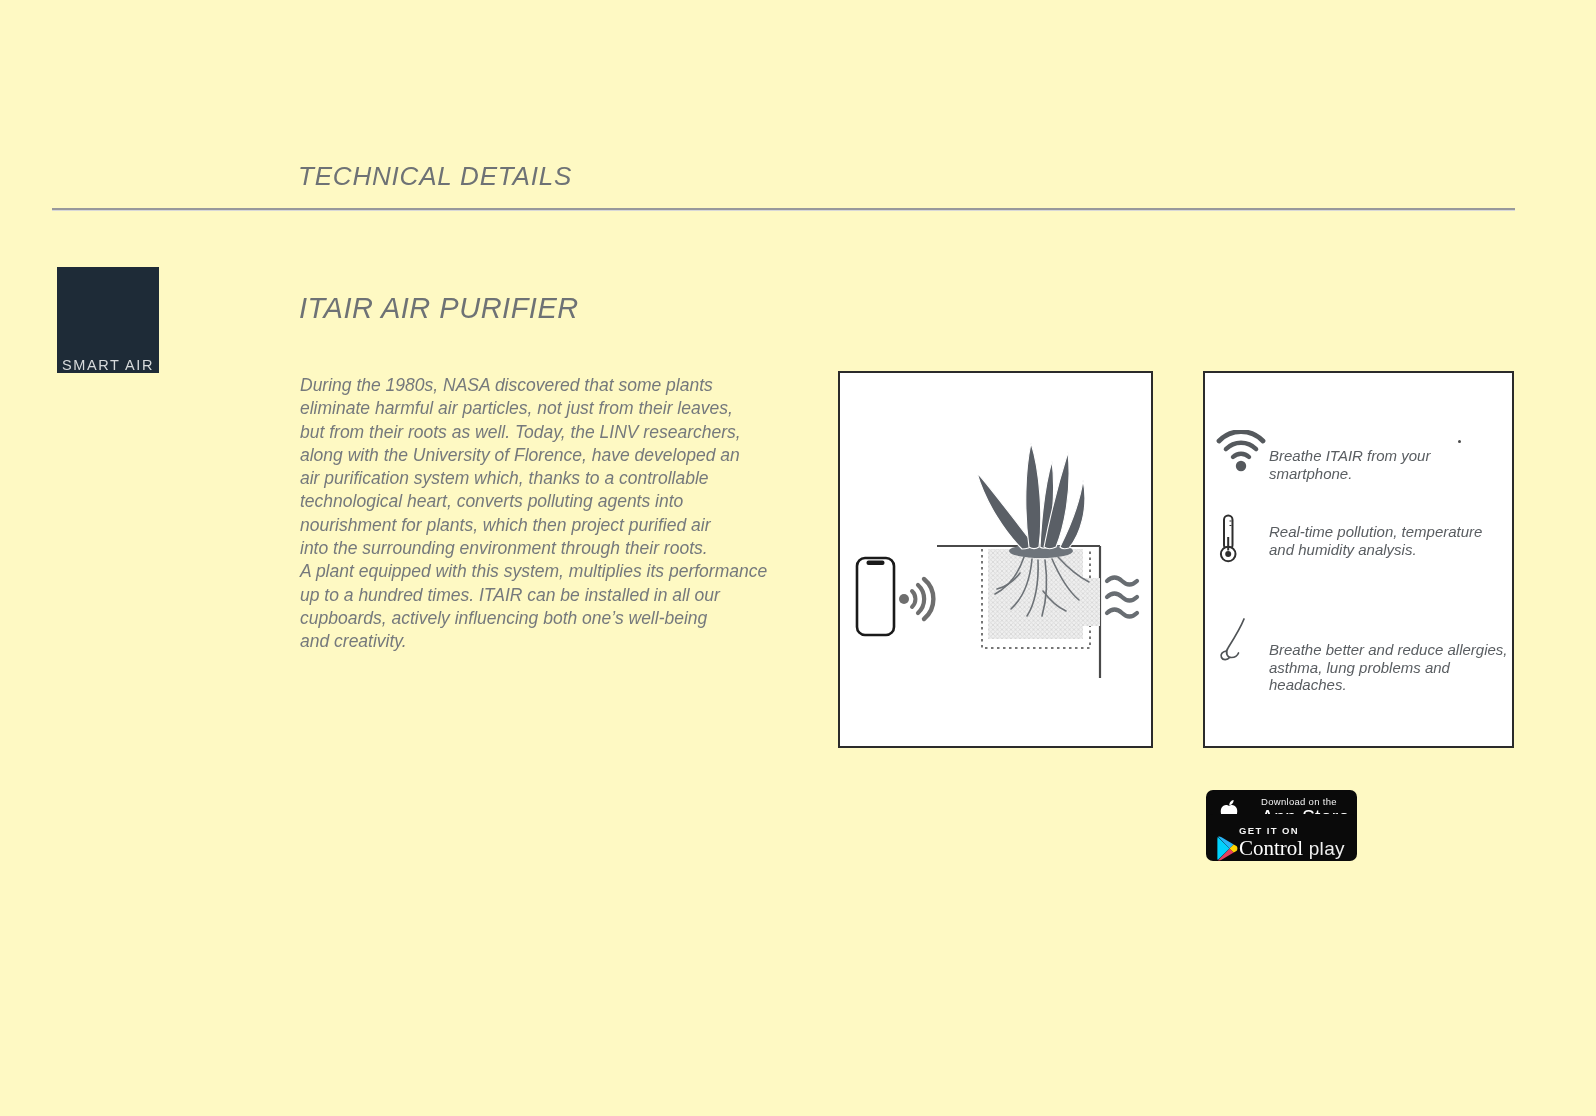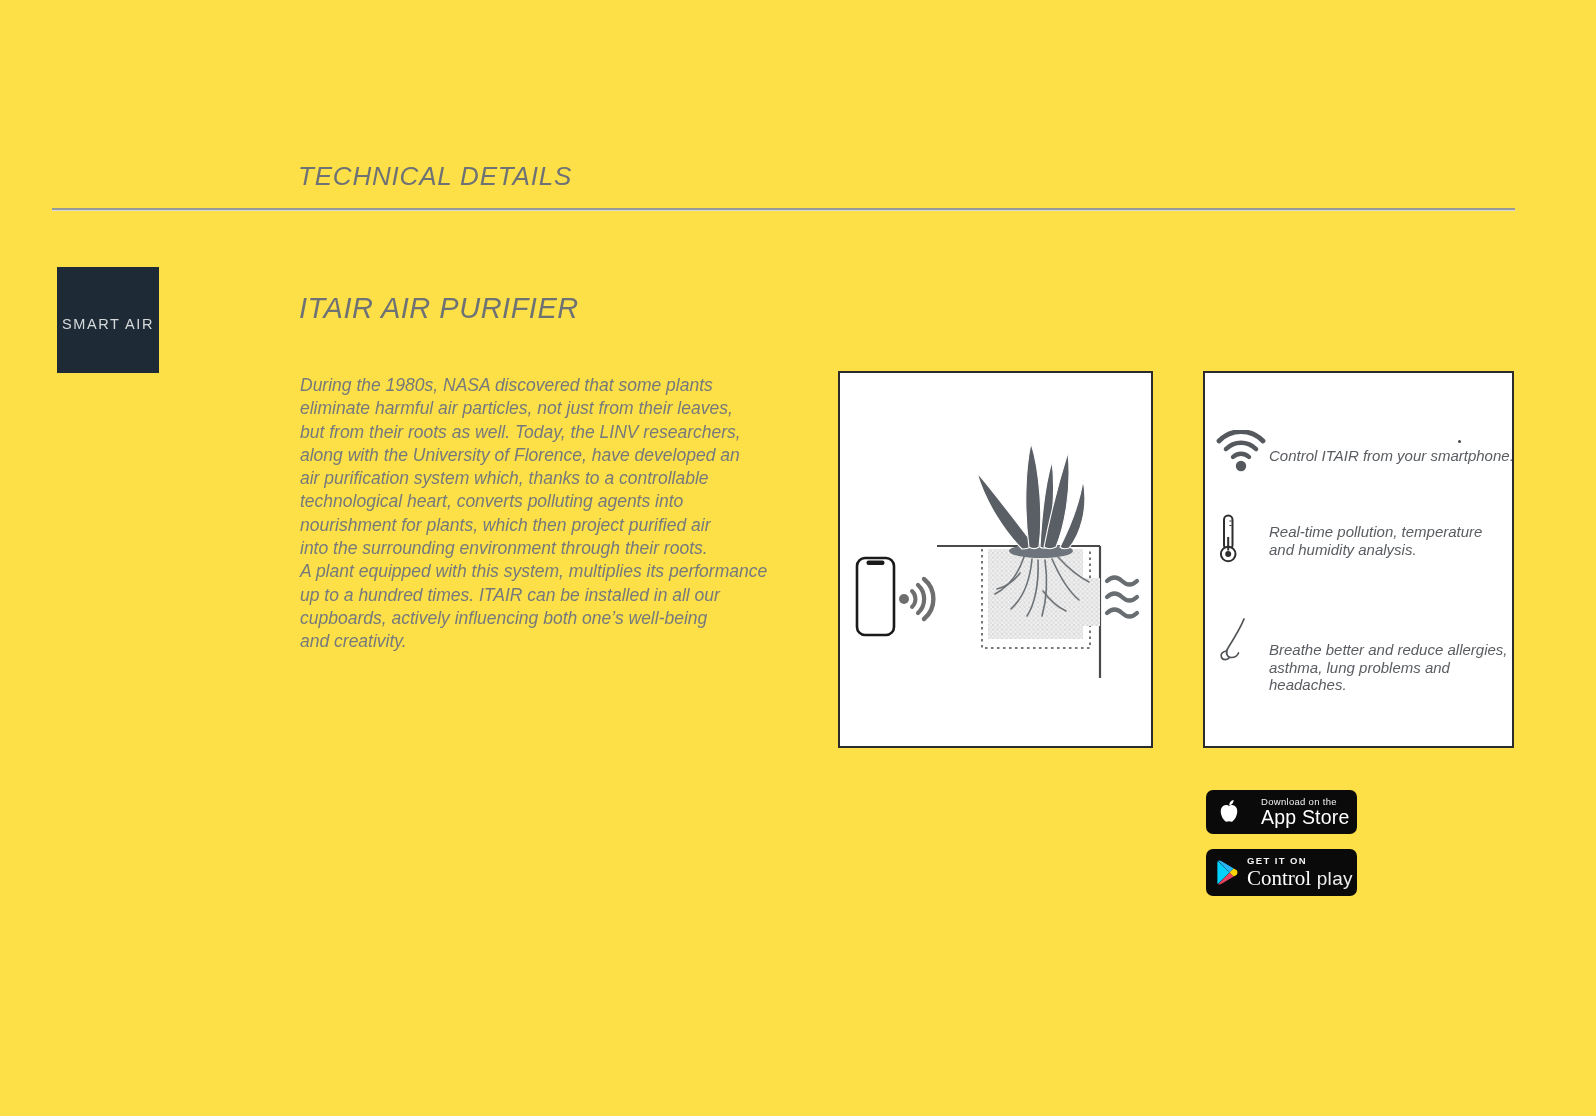--- a/index.html
+++ b/index.html
@@ -1,31 +1,31 @@
 <!DOCTYPE html>
 <html><head>
 <meta charset="utf-8">
 <style>
   html,body{margin:0;padding:0;background:#ffffff;}
   .page{
-    position:relative;width:1596px;height:1116px;background:#fde047;overflow:hidden;
+    position:relative;width:1596px;height:1116px;background:#fef9c3;overflow:hidden;
     font-family:"Liberation Sans",sans-serif;
   }
   .section-title{
     position:absolute;left:298px;top:161px;
     font-size:26px;font-style:italic;color:#6e7275;letter-spacing:0.8px;
     white-space:nowrap;
   }
   .rule{
     position:absolute;left:52px;top:208px;width:1463px;height:0;
     border-top:2px solid #98999b;border-bottom:1px solid #d8d8d8;
   }
   .brand-box{
     position:absolute;left:57px;top:267px;width:102px;height:106px;
-    background:#1e2b37;display:flex;align-items:center;justify-content:center;
+    background:#1e2b37;display:flex;align-items:flex-end;justify-content:center;
     padding-top:8px;box-sizing:border-box;
   }
   .brand-label{
     color:#d7dadb;font-size:14.5px;letter-spacing:1.6px;font-weight:normal;white-space:nowrap;
   }
   .product-title{
     position:absolute;left:299px;top:292px;margin:0;
     font-size:29px;font-style:italic;font-weight:normal;color:#6e7275;letter-spacing:0.5px;
     white-space:nowrap;
   }
@@ -54,21 +54,21 @@
   .f2{top:150px;}
   .f3{top:268px;}
   .dot-artifact{
     position:absolute;left:253px;top:67px;width:3px;height:3px;border-radius:50%;background:#4a4a4a;
   }
   .badge{
     position:absolute;left:1206px;background:#0a0a0a;border-radius:7px;
     display:flex;align-items:center;color:#ffffff;box-sizing:border-box;cursor:pointer;
   }
   .badge-appstore{top:790px;width:151px;height:44px;padding-left:11px;gap:20px;}
-  .badge-gplay{top:849px;width:151px;height:47px;padding-left:10px;gap:8px;}
+  .badge-gplay{top:814px;width:151px;height:47px;padding-left:10px;gap:0;align-items:flex-end;}
   .badge .txtcol{display:flex;flex-direction:column;justify-content:center;}
   .tagline-as{font-size:9.5px;letter-spacing:0.3px;line-height:11px;color:#f2f2f2;}
   .storename{font-size:19.5px;line-height:21px;letter-spacing:0.2px;color:#ffffff;}
   .tagline-gp{font-size:9.5px;font-weight:bold;letter-spacing:1.4px;line-height:12px;color:#f5f5f5;}
   .gname{line-height:22px;white-space:nowrap;}
   .g-serif{font-family:"Liberation Serif",serif;font-size:21px;color:#ffffff;}
   .g-light{font-family:"Liberation Sans",sans-serif;font-size:19px;color:#eeeeee;letter-spacing:0.3px;}
 </style>
 </head>
 <body>
@@ -164,21 +164,21 @@
   <div class="panel features-panel">
 
     <svg class="icon icon-wifi" width="52" height="42" viewBox="0 0 52 42">
       <circle cx="26" cy="36" r="5.2" fill="#55595d"></circle>
       <g stroke="#55595d" fill="none" stroke-linecap="round">
         <path d="M18,27 a11.5,11.5 0 0 1 16,0" stroke-width="4.4"></path>
         <path d="M11,19 a21,21 0 0 1 30,0" stroke-width="4.6"></path>
         <path d="M4,11 a30.5,30.5 0 0 1 44,0" stroke-width="4.8"></path>
       </g>
     </svg>
-    <div class="feature-text f1">Control ITAIR from your smartphone.</div>
+    <div class="feature-text f1">Breathe ITAIR from your smartphone.</div>
     <div class="dot-artifact"></div>
 
     <svg class="icon icon-thermo" width="22" height="50" viewBox="0 0 22 50">
       <rect x="7" y="2.5" width="8.5" height="34" rx="4.2" fill="#ffffff" stroke="#2e2e2e" stroke-width="2"></rect>
       <circle cx="11.2" cy="41" r="7.3" fill="#ffffff" stroke="#2e2e2e" stroke-width="2"></circle>
       <circle cx="11.2" cy="41" r="3" fill="#2e2e2e"></circle>
       <path d="M11.2,37.5 V24" stroke="#2e2e2e" stroke-width="2"></path>
       <path d="M12.5,8 h2 M12.5,12.5 h2" stroke="#2e2e2e" stroke-width="1"></path>
     </svg>
     <div class="feature-text f2">Real-time pollution, temperature

